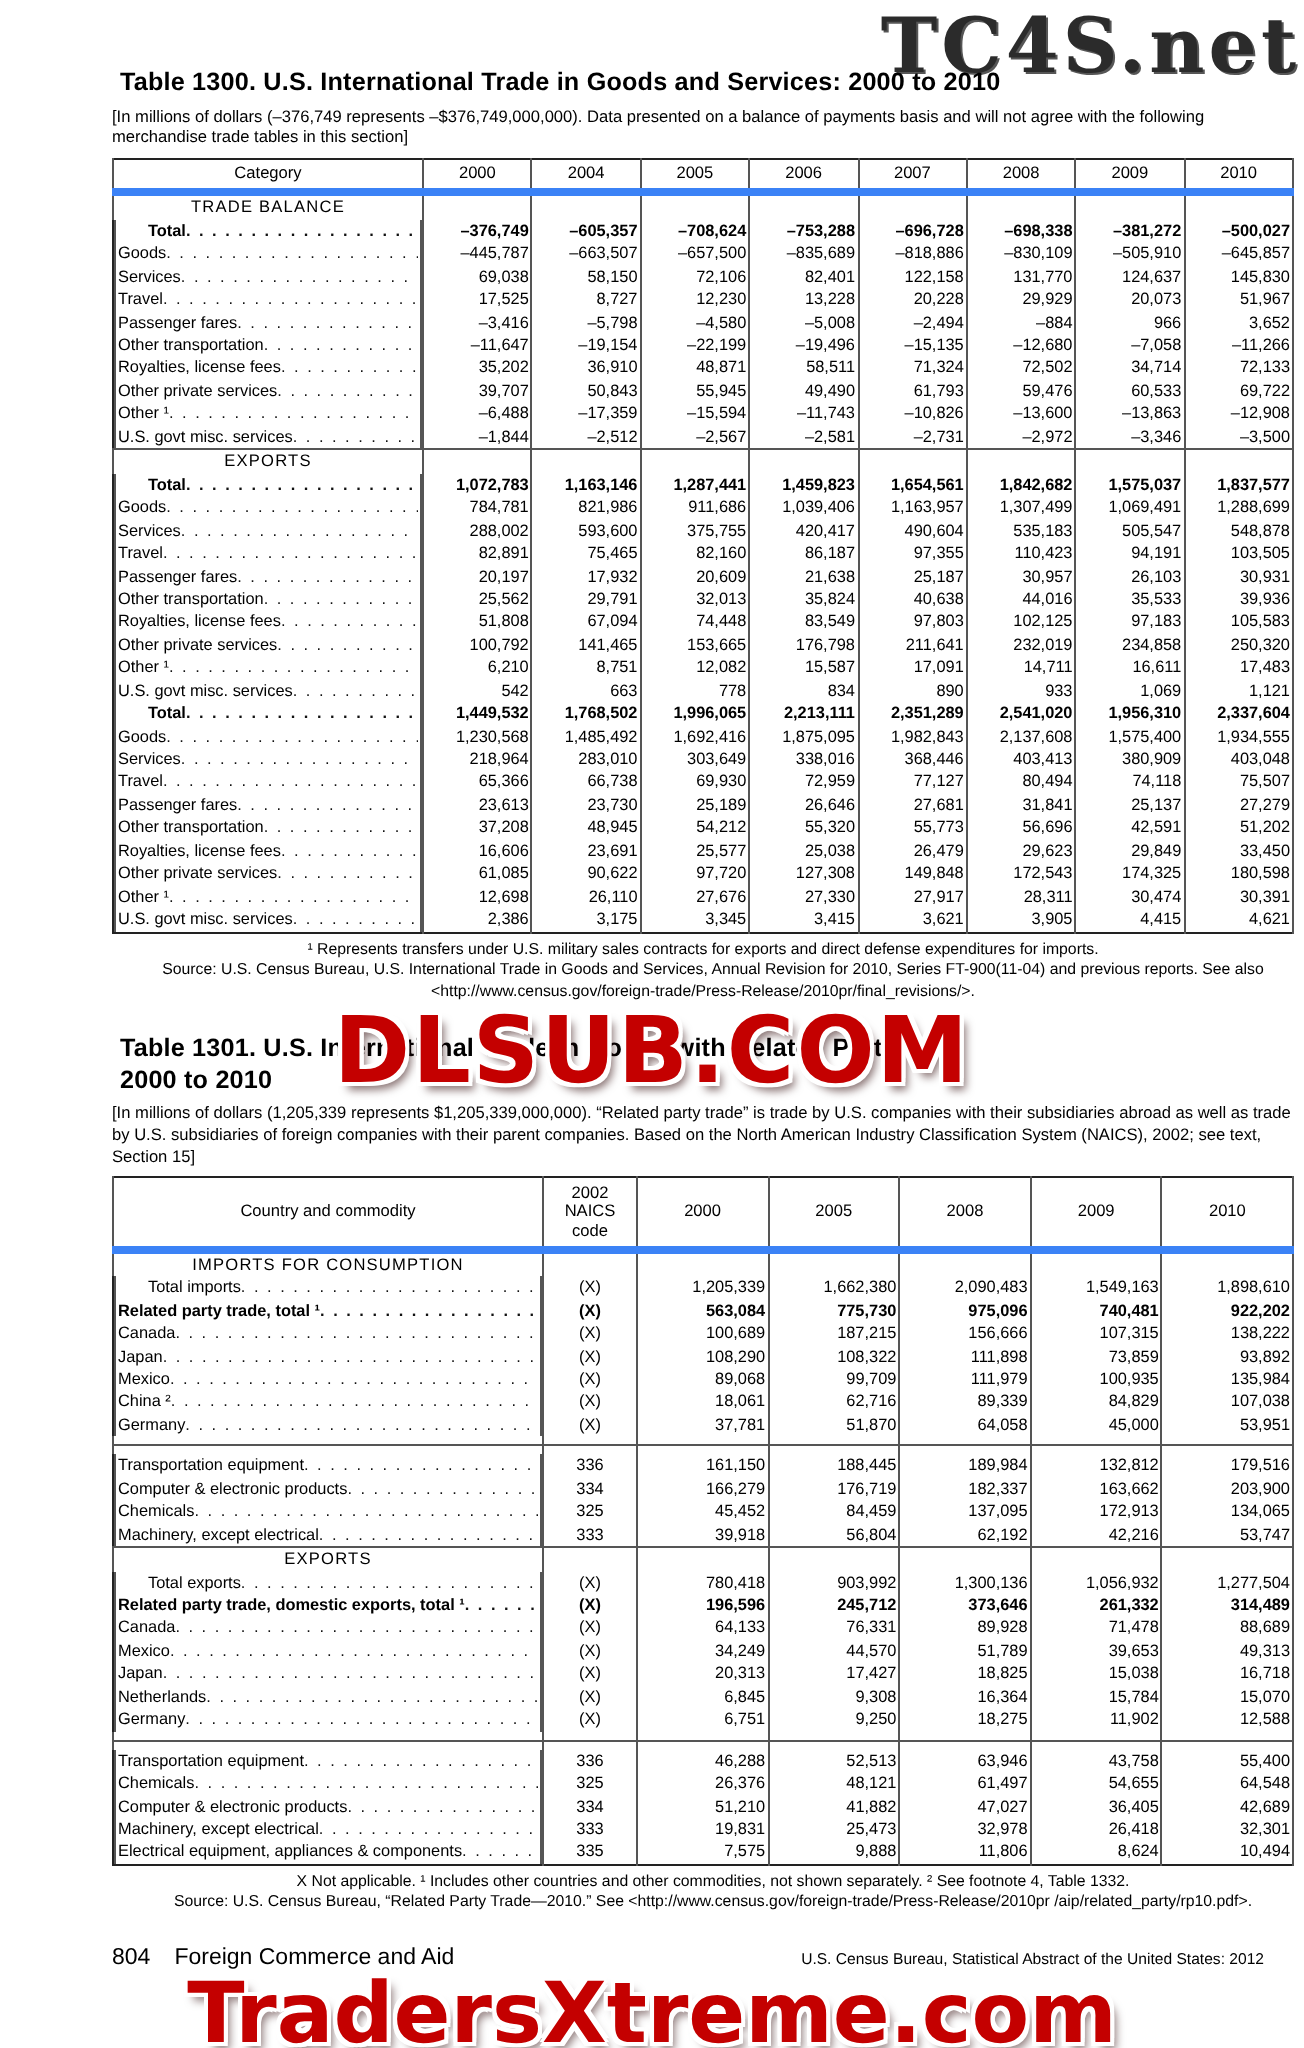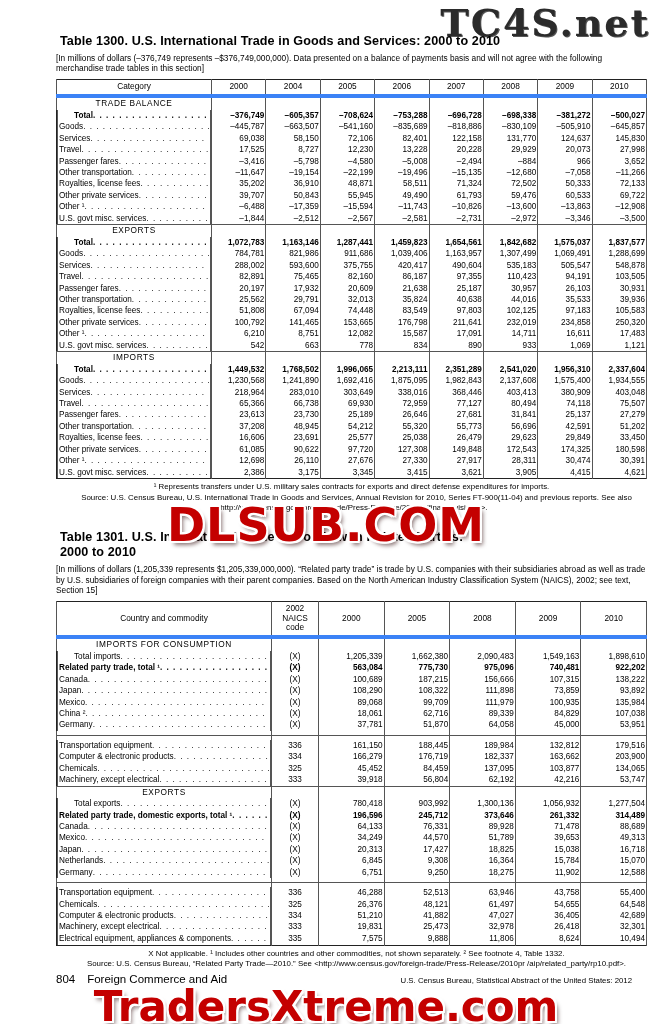--- a/index.html
+++ b/index.html
@@ -114,21 +114,21 @@
               <td class="val">–381,272</td>
               <td class="val">–500,027</td>
             </tr>
             <tr>
               <td class="lbl">
                 <span class="t">Goods</span>
                 <span class="dots"></span>
               </td>
               <td class="val">–445,787</td>
               <td class="val">–663,507</td>
-              <td class="val">–541,160</td>
+              <td class="val">–657,500</td>
               <td class="val">–835,689</td>
               <td class="val">–818,886</td>
               <td class="val">–830,109</td>
               <td class="val">–505,910</td>
               <td class="val">–645,857</td>
             </tr>
             <tr>
               <td class="lbl">
                 <span class="t">Services</span>
                 <span class="dots"></span>
@@ -147,21 +147,21 @@
                 <span class="t">Travel</span>
                 <span class="dots"></span>
               </td>
               <td class="val">17,525</td>
               <td class="val">8,727</td>
               <td class="val">12,230</td>
               <td class="val">13,228</td>
               <td class="val">20,228</td>
               <td class="val">29,929</td>
               <td class="val">20,073</td>
-              <td class="val">27,998</td>
+              <td class="val">51,967</td>
             </tr>
             <tr>
               <td class="lbl">
                 <span class="t">Passenger fares</span>
                 <span class="dots"></span>
               </td>
               <td class="val">–3,416</td>
               <td class="val">–5,798</td>
               <td class="val">–4,580</td>
               <td class="val">–5,008</td>
@@ -188,21 +188,21 @@
               <td class="lbl">
                 <span class="t">Royalties, license fees</span>
                 <span class="dots"></span>
               </td>
               <td class="val">35,202</td>
               <td class="val">36,910</td>
               <td class="val">48,871</td>
               <td class="val">58,511</td>
               <td class="val">71,324</td>
               <td class="val">72,502</td>
-              <td class="val">50,333</td>
+              <td class="val">34,714</td>
               <td class="val">72,133</td>
             </tr>
             <tr>
               <td class="lbl">
                 <span class="t">Other private services</span>
                 <span class="dots"></span>
               </td>
               <td class="val">39,707</td>
               <td class="val">50,843</td>
               <td class="val">55,945</td>
@@ -384,52 +384,41 @@
               </td>
               <td class="val">542</td>
               <td class="val">663</td>
               <td class="val">778</td>
               <td class="val">834</td>
               <td class="val">890</td>
               <td class="val">933</td>
               <td class="val">1,069</td>
               <td class="val">1,121</td>
             </tr>
-            <tr class="stop">
-              <td class="sechead">IMPORTS</td>
-              <td></td>
-              <td></td>
-              <td></td>
-              <td></td>
-              <td></td>
-              <td></td>
-              <td></td>
-              <td></td>
-            </tr>
             <tr class="boldrow">
               <td class="lbl ind1">
                 <span class="t">Total</span>
                 <span class="dots"></span>
               </td>
               <td class="val">1,449,532</td>
               <td class="val">1,768,502</td>
               <td class="val">1,996,065</td>
               <td class="val">2,213,111</td>
               <td class="val">2,351,289</td>
               <td class="val">2,541,020</td>
               <td class="val">1,956,310</td>
               <td class="val">2,337,604</td>
             </tr>
             <tr>
               <td class="lbl">
                 <span class="t">Goods</span>
                 <span class="dots"></span>
               </td>
               <td class="val">1,230,568</td>
-              <td class="val">1,241,890</td>
+              <td class="val">1,485,492</td>
               <td class="val">1,692,416</td>
               <td class="val">1,875,095</td>
               <td class="val">1,982,843</td>
               <td class="val">2,137,608</td>
               <td class="val">1,575,400</td>
               <td class="val">1,934,555</td>
             </tr>
             <tr>
               <td class="lbl">
                 <span class="t">Services</span>
@@ -697,21 +686,21 @@
             </tr>
             <tr>
               <td class="lbl">
                 <span class="t">Chemicals</span>
                 <span class="dots"></span>
               </td>
               <td class="code">325</td>
               <td class="val">45,452</td>
               <td class="val">84,459</td>
               <td class="val">137,095</td>
-              <td class="val">103,877</td>
+              <td class="val">172,913</td>
               <td class="val">134,065</td>
             </tr>
             <tr>
               <td class="lbl">
                 <span class="t">Machinery, except electrical</span>
                 <span class="dots"></span>
               </td>
               <td class="code">333</td>
               <td class="val">39,918</td>
               <td class="val">56,804</td>

